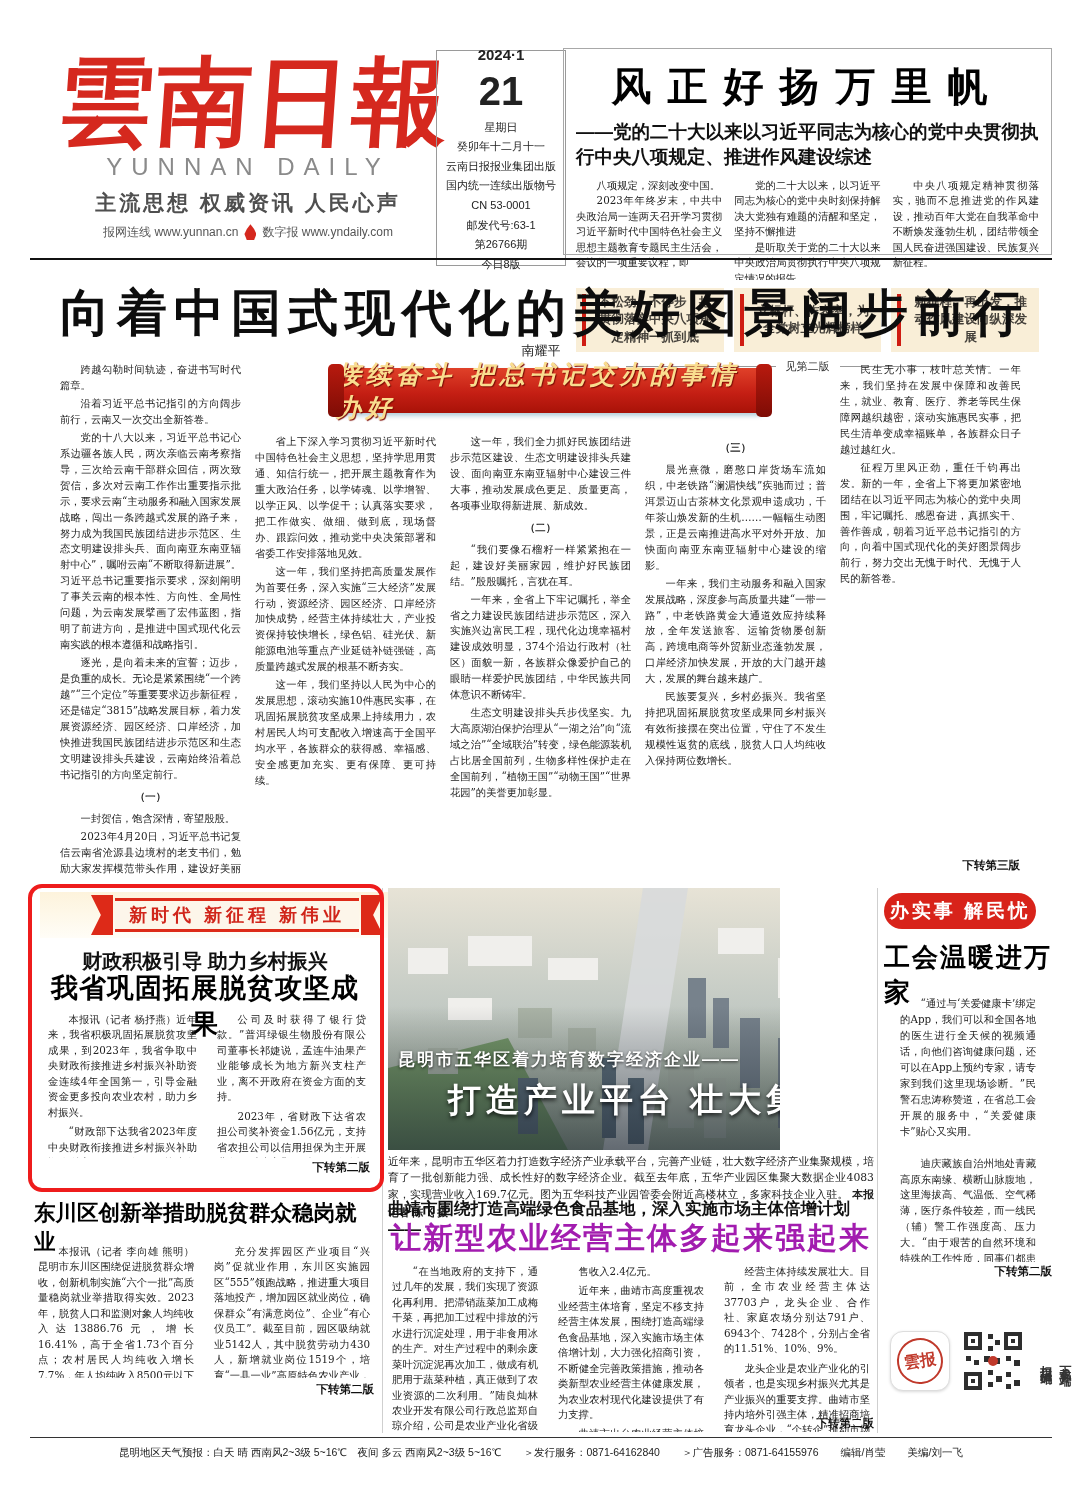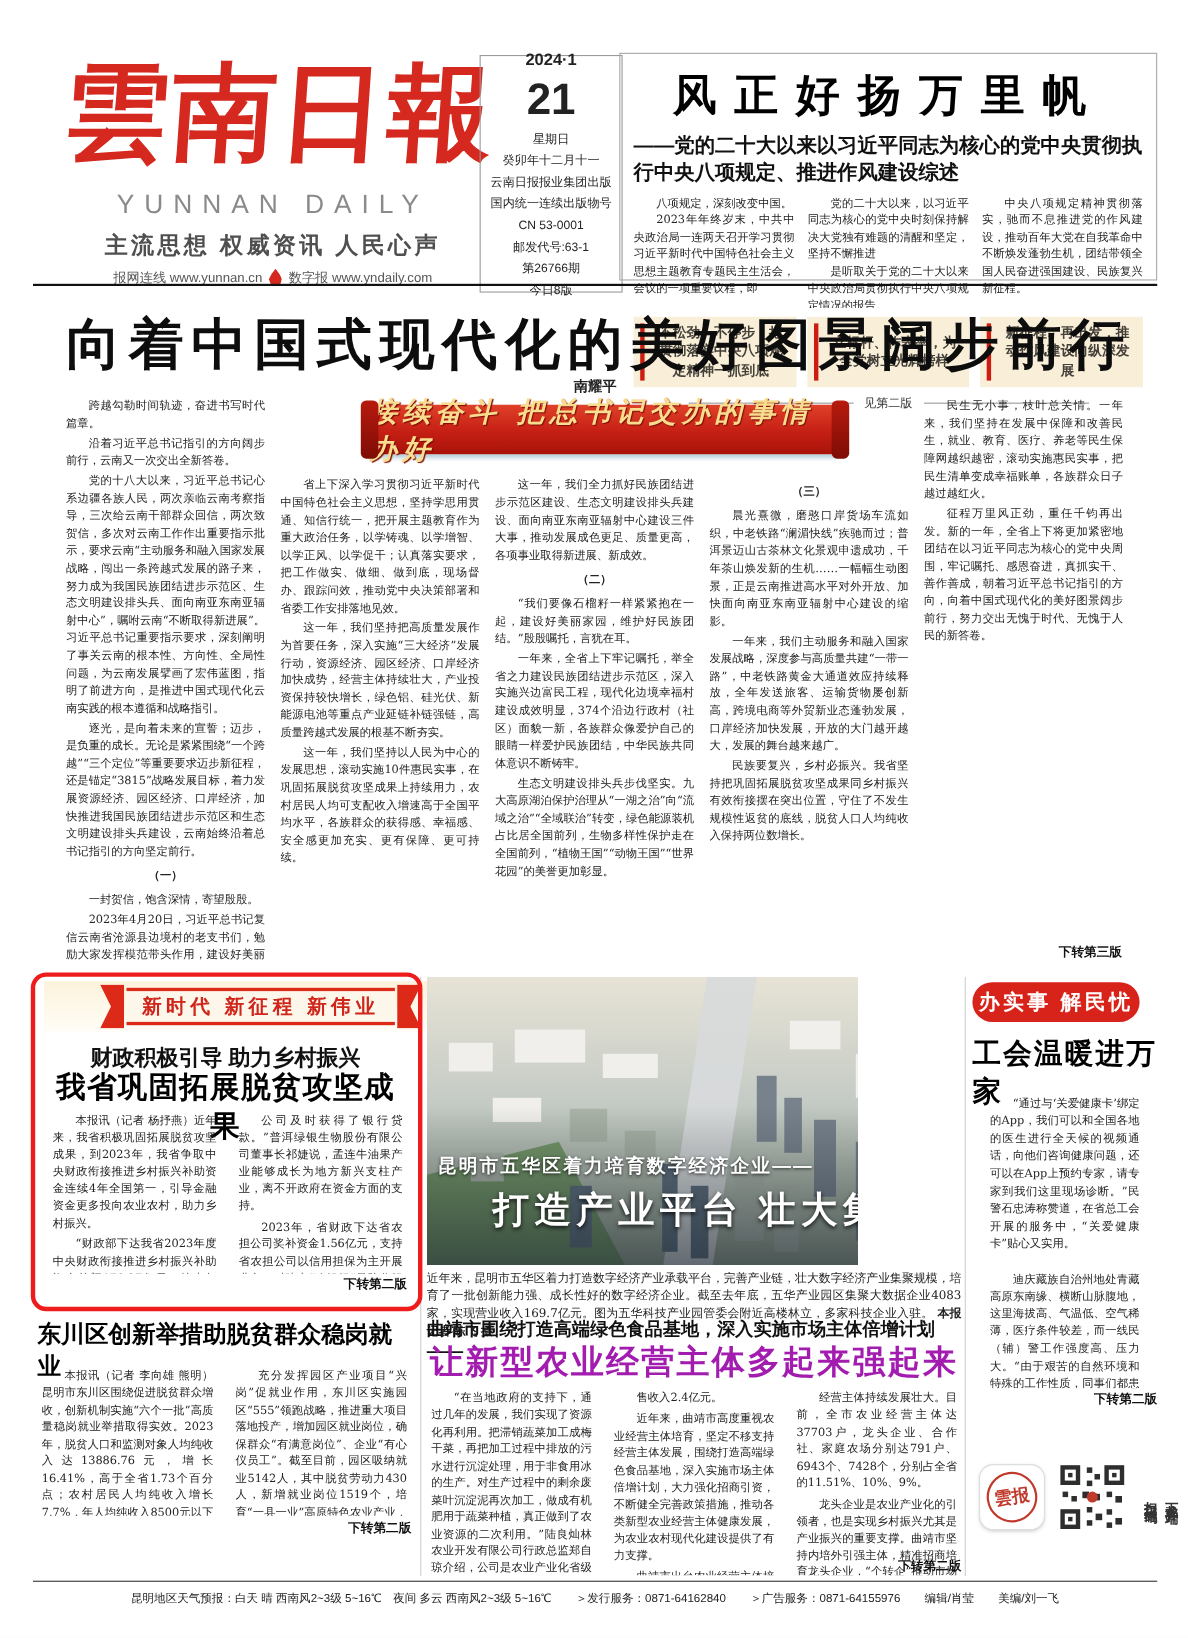--- a/index.html
+++ b/index.html
@@ -28,21 +28,21 @@
   .hlbox{flex:1;background:#f9eed7;display:flex;align-items:center;gap:7px;padding:6px 6px;}
   .hlbox .bar{width:4px;align-self:stretch;background:#cf1c12;}
   .hlbox .txt{font-weight:bold;font-size:12.5px;line-height:1.4;color:#44403a;text-align:center;flex:1;}
   .seemore{display:flex;align-items:center;gap:10px;justify-content:center;margin-top:7px;font-size:11px;color:#333;}
   .seemore .ln{height:1px;background:#999;width:150px;}
   
   .hrule{background:#111;height:2px;}
   .vdiv{width:1px;background:#cfcfcf;}
   
   .main-hl{text-align:center;font-size:50px;font-weight:bold;letter-spacing:7px;color:#0d0d0d;white-space:nowrap;}
-  .byline{text-align:center;font-size:13px;color:#222;font-weight:bold;}
+  .byline{text-align:center;font-size:13px;color:#222;}
   .scroll-banner{background:linear-gradient(180deg,#e04129 0%,#c51f14 55%,#a81208 100%);
     border-radius:6px;display:flex;align-items:center;justify-content:center;
     box-shadow:0 3px 4px rgba(120,170,190,.55);}
   .scroll-banner:before,.scroll-banner:after{content:"";position:absolute;top:-4px;bottom:-4px;width:16px;
     background:linear-gradient(180deg,#b81a0e,#7e0c05);border-radius:5px;}
   .scroll-banner:before{left:-8px;}
   .scroll-banner:after{right:-8px;}
   .scroll-banner span{font-family:"DejaVu Serif",serif;font-style:italic;font-weight:bold;
     font-size:25px;letter-spacing:5px;color:#f9dd8f;text-shadow:1px 1px 1px #7e0c05;}
   .mcols{display:flex;gap:14px;}
@@ -86,21 +86,21 @@
   
   .footer{font-size:10.5px;color:#222;display:flex;gap:22px;justify-content:center;white-space:nowrap;}
 </style>
 </head>
 <body>
 
 <div id="page">
 
   <div class="abs" style="left:58px;top:52px;width:380px;">
     <div class="mast-title">雲南日報</div>
-    <div class="mast-en" style="text-align:center;margin-top:20px;">YUNNAN DAILY</div>
+    <div class="mast-en" style="text-align:center;margin-top:0;">YUNNAN DAILY</div>
     <div class="mast-slogan" style="text-align:center;margin-top:8px;">主流思想  权威资讯  人民心声</div>
     <div class="mast-links" style="justify-content:center;margin-top:7px;">
       <span>报网连线 www.yunnan.cn</span>
       <span style="display:inline-block;width:12px;height:16px;background:#d5281e;clip-path:polygon(50% 0,80% 30%,100% 60%,80% 100%,20% 100%,0 60%,20% 30%);"></span>
       <span>数字报 www.yndaily.com</span>
     </div>
   </div>
 
   <div class="abs datebox" style="left:436px;top:50px;width:120px;height:198px;">
     <div class="ym">2024·1</div>

